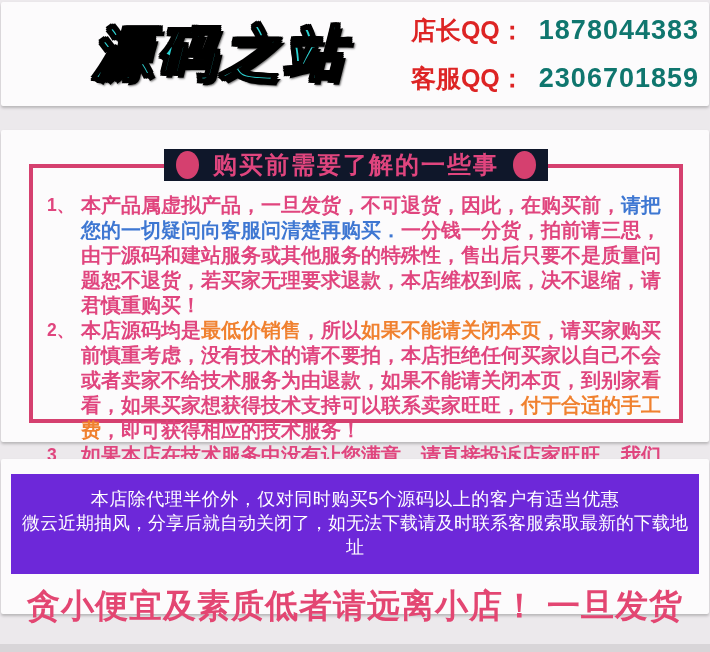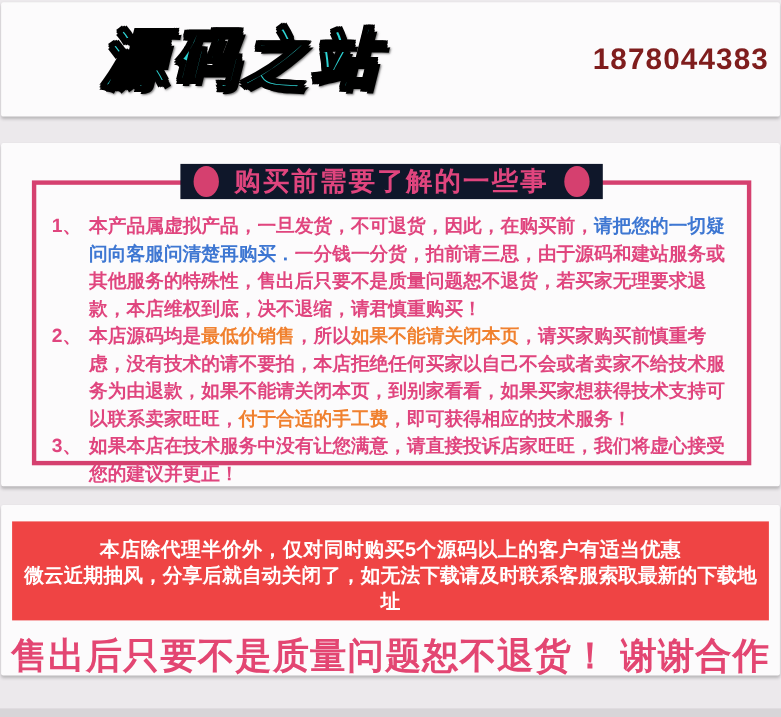--- a/index.html
+++ b/index.html
@@ -25,21 +25,21 @@
     -webkit-text-stroke:2px #000;
     text-shadow:
       2px 0 #000,-2px 0 #000,0 2px #000,0 -2px #000,
       2px 2px #000,-2px -2px #000,2px -2px #000,-2px 2px #000,
       4px 4px 0 #000,5px 5px 2px rgba(0,0,0,.55);
     white-space:nowrap;
   }
   .contacts{margin-left:auto;margin-right:10px;display:flex;flex-direction:column;gap:15px;}
   .contact-row{display:flex;align-items:baseline;white-space:nowrap;}
   .contact-label{font-size:25px;font-weight:bold;color:#dd2424;}
-  .contact-number{font-size:27px;font-weight:bold;color:#7f1d1d;margin-left:2px;letter-spacing:1px;}
+  .contact-number{font-size:27px;font-weight:bold;color:#0f766e;margin-left:14px;letter-spacing:1px;}
   
   .notice-card{top:130px;height:312px;}
   .notice-box{
     position:absolute;left:28px;right:26px;top:34px;bottom:19px;
     border:4px solid #d5406f;
   }
   .notice-header{
     position:absolute;top:-19px;left:50%;transform:translateX(-50%);
     display:flex;align-items:center;gap:14px;
     background:#0f172a;padding:0 12px;
@@ -47,51 +47,56 @@
   }
   .dot{width:23px;height:28px;border-radius:50%;background:#d5406f;flex:0 0 auto;}
   .notice-title{
     font-size:24px;font-weight:bold;color:#e0457e;letter-spacing:2px;
   }
   .notice-list{padding:25px 8px 0 14px;}
   .n-item{display:flex;align-items:flex-start;}
   .n-num{
     flex:0 0 34px;font-size:17.5px;font-weight:bold;color:#e0457e;line-height:25px;
   }
-  .n-txt{flex:1;font-size:17px;font-weight:bold;line-height:25px;color:#e0457e;}
+  .n-txt{flex:1;font-size:20px;font-weight:bold;line-height:25px;color:#e0457e;}
   .seg-pink{color:#e0457e;}
   .seg-blue{color:#3e77d2;}
   .seg-orange{color:#f0812f;margin-top:40px;}
   
   .promo-card{top:459px;height:155px;}
   .promo-banner{
     margin:15px 10px 0 10px;
-    background:#ef4444;
-    padding:13px 4px 5px 4px;
-    text-align:center;color:#ffffff;font-weight:bold;
+    background:#6d28d9;
+    padding:13px 4px 15px 4px;
+    text-align:center;color:#ffffff;font-weight:normal;
   }
   .banner-line1{font-size:18px;letter-spacing:0.5px;}
   .banner-line2{font-size:18px;letter-spacing:0px;}
   .warning-text{
     margin-top:10px;text-align:center;
     font-size:33px;font-weight:bold;color:#e34672;
     letter-spacing:1px;white-space:nowrap;
   }
   .bottom-strip{
     position:absolute;left:0;right:0;bottom:0;height:8px;background:#d8d5d8;
   }
 </style>
 </head>
 <body>
 
 <div class="card header-card">
   <div class="logo">源码之站</div>
   <div class="contacts">
     <div class="contact-row">
+      <span class="contact-label">店长QQ：</span>
       <span class="contact-number">1878044383</span>
+    </div>
+    <div class="contact-row">
+      <span class="contact-label">客服QQ：</span>
+      <span class="contact-number">2306701859</span>
     </div>
   </div>
 </div>
 
 <div class="card notice-card">
   <div class="notice-box">
     <div class="notice-header">
       <span class="dot"></span>
       <span class="notice-title">购买前需要了解的一些事</span>
       <span class="dot"></span>
@@ -111,16 +116,16 @@
         </div>
       </div>
   </div>
 </div>
 
 <div class="card promo-card">
   <div class="promo-banner">
     <div class="banner-line1">本店除代理半价外，仅对同时购买5个源码以上的客户有适当优惠</div>
     <div class="banner-line2">微云近期抽风，分享后就自动关闭了，如无法下载请及时联系客服索取最新的下载地址</div>
   </div>
-  <div class="warning-text">售出后只要不是质量问题恕不退货！ 谢谢合作</div>
+  <div class="warning-text">贪小便宜及素质低者请远离小店！ 一旦发货</div>
 </div>
 
 <div class="bottom-strip"></div>
 
 </body></html>

